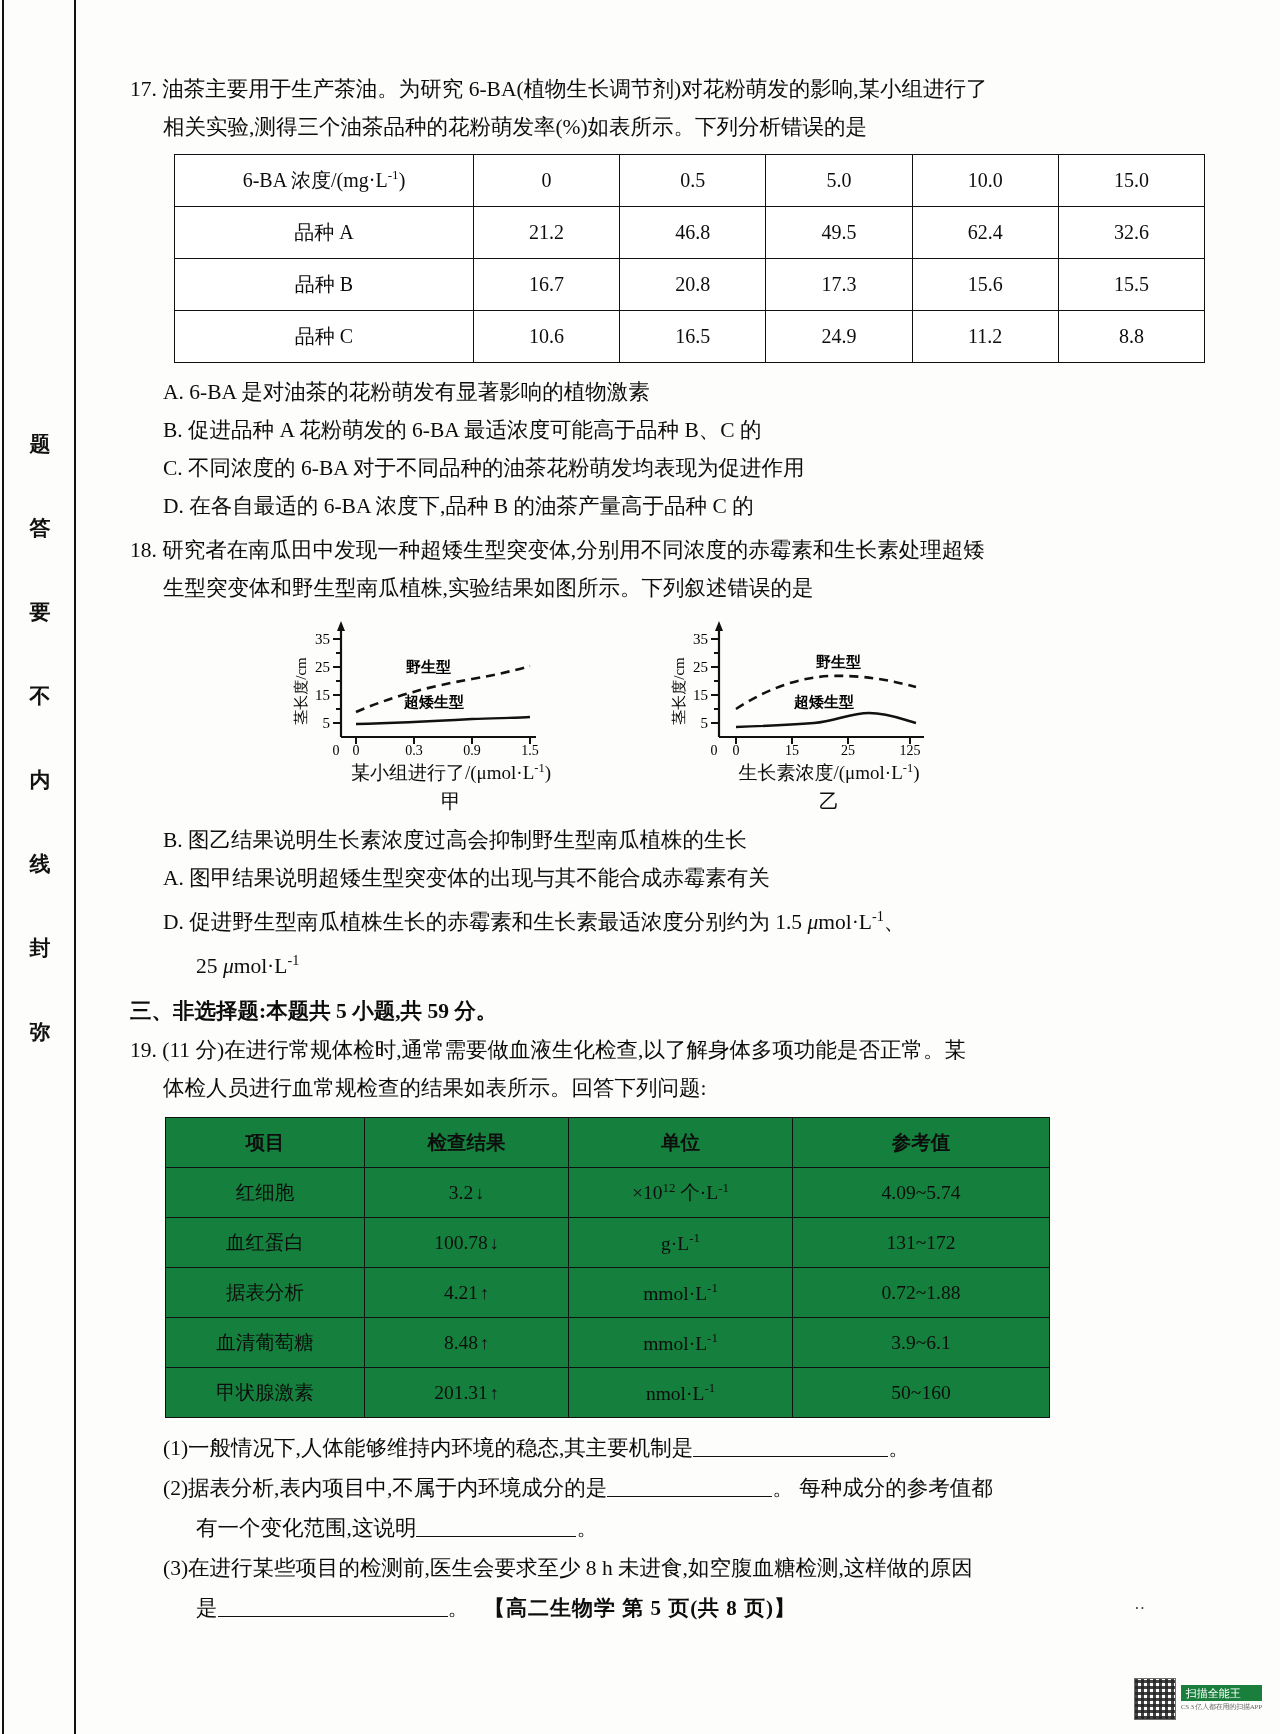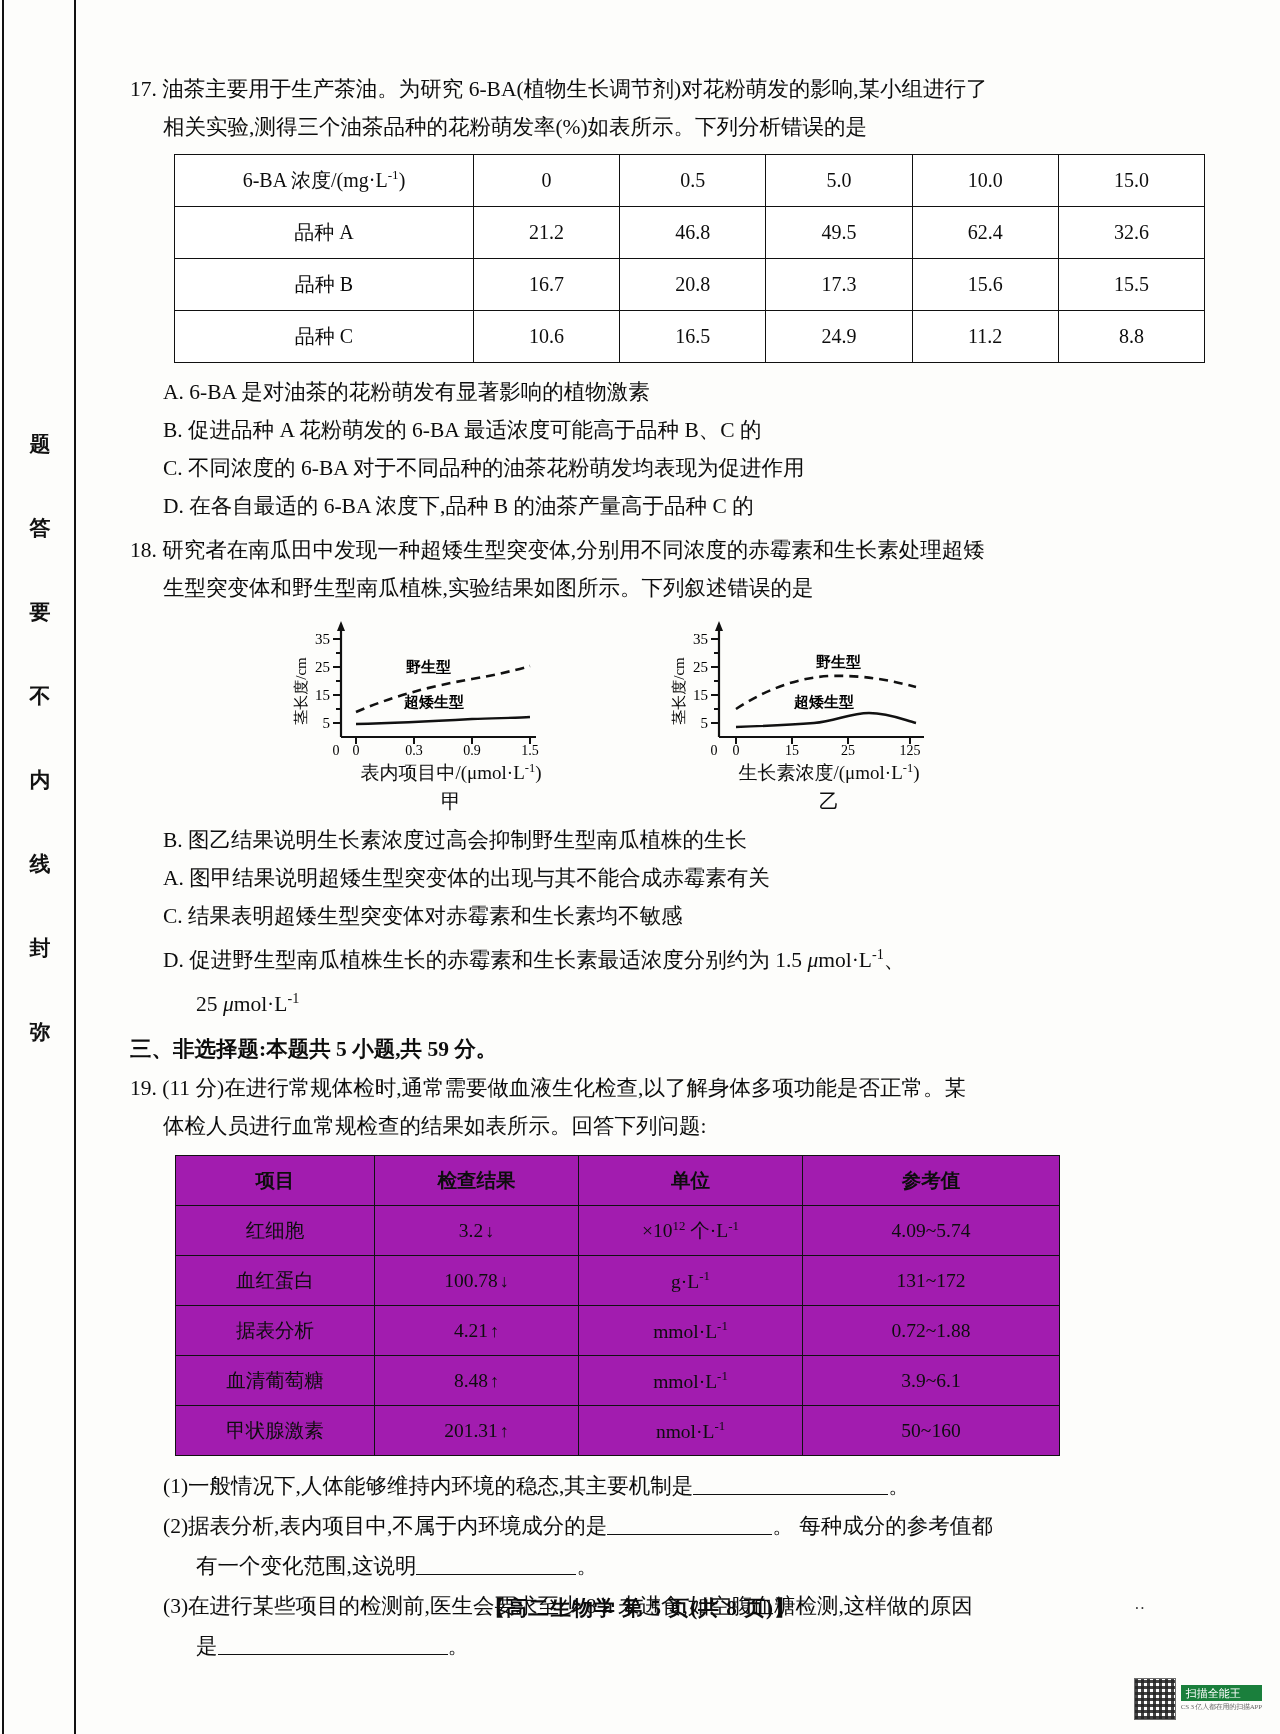--- a/index.html
+++ b/index.html
@@ -43,23 +43,23 @@
     font-size:20px;
     height:47px;
     font-weight:400;
     padding:2px 4px;
   }
   table.ex td.hdr{font-weight:400;}
   .u{vertical-align:super;font-size:0.66em;}
   
   table.blood{
     border-collapse:collapse;
-    margin:10px 0 10px 45px;
+    margin:10px 0 10px 35px;
     width:885px;
-    background:#a21caf;
+    background:#15803d;
   }
   table.blood td{
     border:1.5px solid #111;
     text-align:center;
     font-size:19.5px;
     height:45px;
     padding:2px 4px;
   }
   table.blood tr.head td{font-weight:700;}
   .arrow{font-size:18px;padding-left:2px;}
@@ -222,21 +222,21 @@
             <text x="186" y="136" font-size="14" text-anchor="middle" font-family="Liberation Serif, serif">0.9</text>
             <text x="244" y="136" font-size="14" text-anchor="middle" font-family="Liberation Serif, serif">1.5</text>
 
             <path d="M70,93 C105,78 140,68 186,60 C210,56 230,51 244,47" fill="none" stroke="#111" stroke-width="2.6" stroke-dasharray="9,6"></path>
 
             <path d="M70,105 C110,104 150,102 186,100 C210,99 230,99 244,98" fill="none" stroke="#111" stroke-width="2.4"></path>
             <text x="120" y="53" font-size="15" font-family="Liberation Serif, serif" font-weight="bold">野生型</text>
             <text x="118" y="88" font-size="15" font-family="Liberation Serif, serif" font-weight="bold">超矮生型</text>
           </svg>
           <div class="axis-x-label">
-            <span>表内项目中/(</span><span>μ</span><span>mol·L</span><span class="u">-1</span><span>)</span>
+            <span>某小组进行了/(</span><span>μ</span><span>mol·L</span><span class="u">-1</span><span>)</span>
           </div>
           <div class="chart-caption">甲</div>
         </div>
 
         <div class="chartbox">
           <svg width="330" height="140" viewBox="0 0 330 140">
             <line x1="55" y1="8" x2="55" y2="118" stroke="#111" stroke-width="2.2"></line>
             <polygon points="55,2 51,12 59,12" fill="#111"></polygon>
             <line x1="55" y1="118" x2="260" y2="118" stroke="#111" stroke-width="2.2"></line>
             <line x1="47" y1="104" x2="55" y2="104" stroke="#111" stroke-width="2"></line>
@@ -269,21 +269,20 @@
           </svg>
           <div class="axis-x-label">
             <span>生长素浓度/(</span><span>μ</span><span>mol·L</span><span class="u">-1</span><span>)</span>
           </div>
           <div class="chart-caption">乙</div>
         </div>
       </div>
 
       <div class="opt">B. 图乙结果说明生长素浓度过高会抑制野生型南瓜植株的生长</div>
       <div class="opt">A. 图甲结果说明超矮生型突变体的出现与其不能合成赤霉素有关</div>
-      <div class="opt">C. 结果表明超矮生型突变体对赤霉素和生长素均不敏感</div>
       <div class="opt">
         <span>D. 促进野生型南瓜植株生长的赤霉素和生长素最适浓度分别约为 1.5 </span><span style="font-style:italic">μ</span><span>mol·L</span><span class="u">-1</span><span>、</span>
       </div>
       <div class="opt" style="padding-left:66px">
         <span>25 </span><span style="font-style:italic">μ</span><span>mol·L</span><span class="u">-1</span>
       </div>
     </div>
 
     <div class="sec-head">三、非选择题:本题共 5 小题,共 59 分。</div>
 

